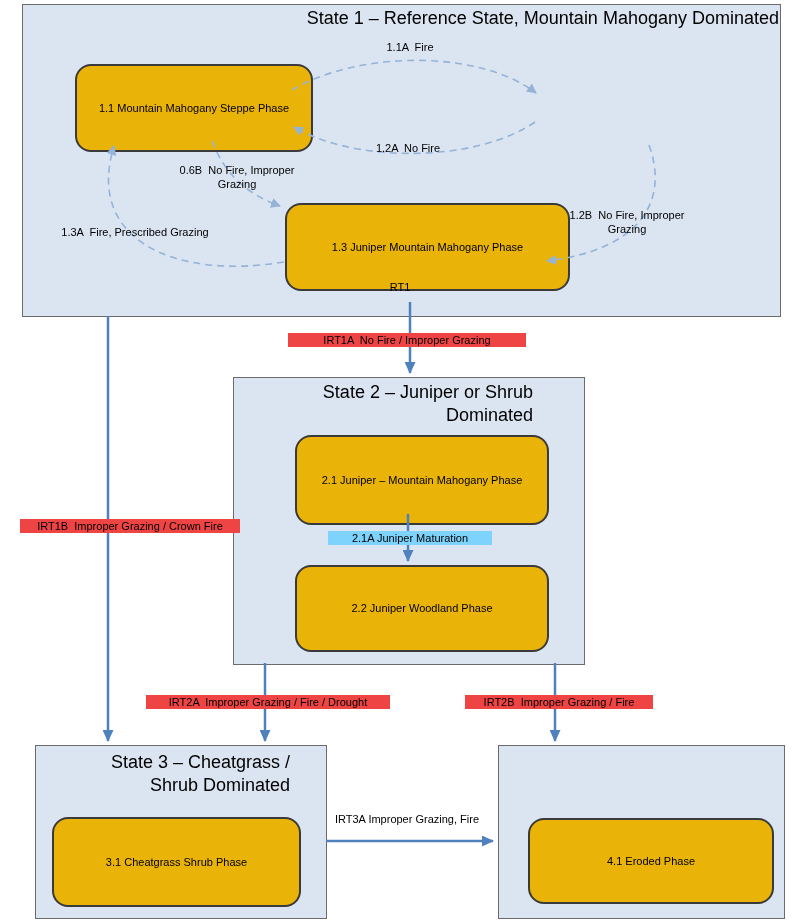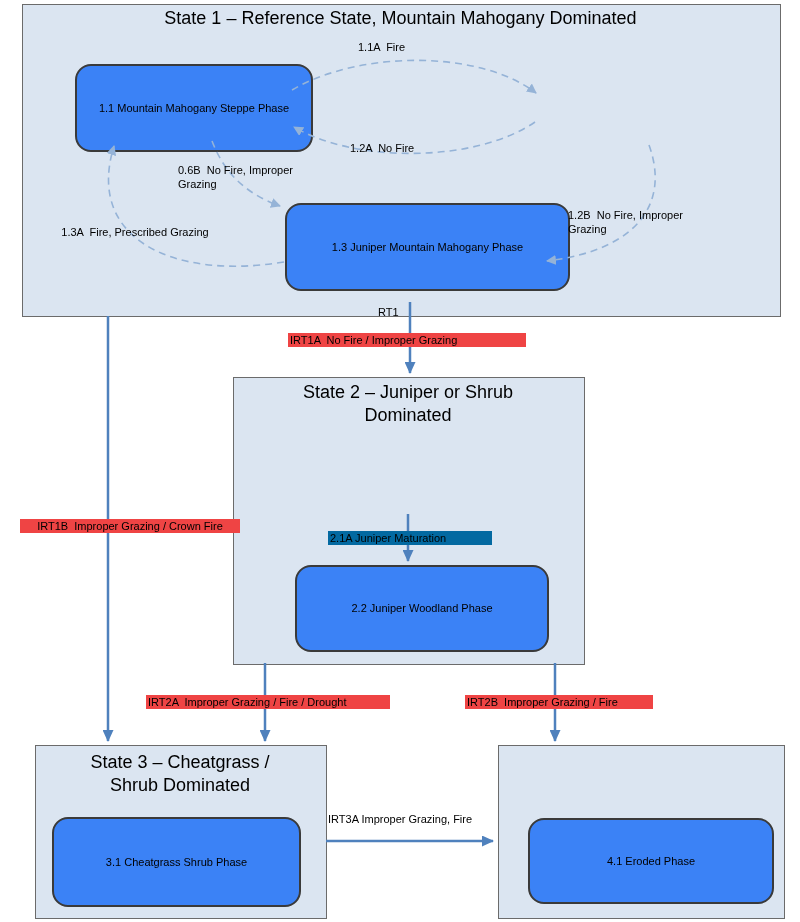--- a/index.html
+++ b/index.html
@@ -1,43 +1,46 @@
 <!DOCTYPE html>
 <html><head>
 <meta charset="utf-8">
 <style>
   html,body{margin:0;padding:0;background:#ffffff;}
   body{font-family:"Liberation Sans","DejaVu Sans",sans-serif;color:#000;}
   #canvas{position:relative;width:800px;height:922px;background:#ffffff;overflow:hidden;}
   .state{position:absolute;background:#dbe5f1;border:1px solid #6b6b6b;}
-  .state-title{position:absolute;font-size:18px;text-align:center;line-height:1.28;color:#000;}
-  .phase{position:absolute;background:#3b82f6;border:2px solid #3a3a3a;border-radius:16px;
+  .state-title{position:absolute;font-size:18px;text-align:right;line-height:1.28;color:#000;}
+  .phase{position:absolute;background:#eab308;border:2px solid #3a3a3a;border-radius:16px;
          display:flex;align-items:center;justify-content:center;text-align:center;
          font-size:11px;line-height:1.35;padding:4px 12px;color:#000;}
-  .lbl{position:absolute;font-size:11px;text-align:left;line-height:1.3;color:#000;white-space:pre-wrap;}
+  .lbl{position:absolute;font-size:11px;text-align:center;line-height:1.3;color:#000;white-space:pre-wrap;}
   .lbl.left{text-align:center;}
   .lbl.whitebg{background:#ef4444;padding:0 2px;}
-  .lbl.statebg{background:#0369a1;padding:0 2px;}
+  .lbl.statebg{background:#7dd3fc;padding:0 2px;}
   #arrows{position:absolute;left:0;top:0;pointer-events:none;}
 </style>
 </head>
 <body>
 
 <div id="canvas">
 
   <div class="state" style="left:22px;top:4px;width:757px;height:311px"></div>
   <div class="state" style="left:233px;top:377px;width:350px;height:286px"></div>
   <div class="state" style="left:35px;top:745px;width:290px;height:172px"></div>
   <div class="state" style="left:498px;top:745px;width:285px;height:172px"></div>
 
   <div class="phase" style="left:75px;top:64px;width:210px;height:76px">
     <span>1.1 Mountain Mahogany Steppe Phase</span>
   </div>
   <div class="phase" style="left:285px;top:203px;width:257px;height:76px">
     <span>1.3  Juniper Mountain Mahogany Phase</span>
+  </div>
+  <div class="phase" style="left:295px;top:435px;width:226px;height:78px">
+    <span>2.1 Juniper – Mountain Mahogany Phase</span>
   </div>
   <div class="phase" style="left:295px;top:565px;width:226px;height:75px">
     <span>2.2 Juniper Woodland Phase</span>
   </div>
   <div class="phase" style="left:52px;top:817px;width:221px;height:78px">
     <span>3.1 Cheatgrass Shrub Phase</span>
   </div>
   <div class="phase" style="left:528px;top:818px;width:218px;height:74px">
     <span>4.1 Eroded Phase</span>
   </div>
@@ -68,21 +71,21 @@
 
   <div class="state-title" style="left:22px;top:7px;width:757px">State 1 – Reference State, Mountain Mahogany Dominated</div>
   <div class="state-title" style="left:283px;top:381px;width:250px">State 2 – Juniper or Shrub Dominated</div>
   <div class="state-title" style="left:70px;top:751px;width:220px">State 3 – Cheatgrass / Shrub Dominated</div>
 
   <div class="lbl" style="left:358px;top:40px;width:104px">1.1A  Fire</div>
   <div class="lbl" style="left:350px;top:141px;width:116px">1.2A  No Fire</div>
   <div class="lbl" style="left:178px;top:163px;width:118px">0.6B  No Fire, Improper Grazing</div>
   <div class="lbl" style="left:568px;top:208px;width:118px">1.2B  No Fire, Improper Grazing</div>
   <div class="lbl left" style="left:40px;top:225px;width:190px">1.3A  Fire, Prescribed Grazing</div>
-  <div class="lbl" style="left:378px;top:305px;width:44px">RT1</div>
+  <div class="lbl" style="left:378px;top:280px;width:44px">RT1</div>
 
   <div class="lbl whitebg" style="left:288px;top:333px;width:234px">IRT1A  No Fire / Improper Grazing</div>
   <div class="lbl left whitebg" style="left:20px;top:519px;width:216px">IRT1B  Improper Grazing / Crown Fire</div>
   <div class="lbl statebg" style="left:328px;top:531px;width:160px">2.1A Juniper Maturation</div>
   <div class="lbl whitebg" style="left:146px;top:695px;width:240px">IRT2A  Improper Grazing / Fire / Drought</div>
   <div class="lbl whitebg" style="left:465px;top:695px;width:184px">IRT2B  Improper Grazing / Fire</div>
   <div class="lbl" style="left:328px;top:812px;width:158px">IRT3A Improper Grazing, Fire</div>
 
 </div>
 

